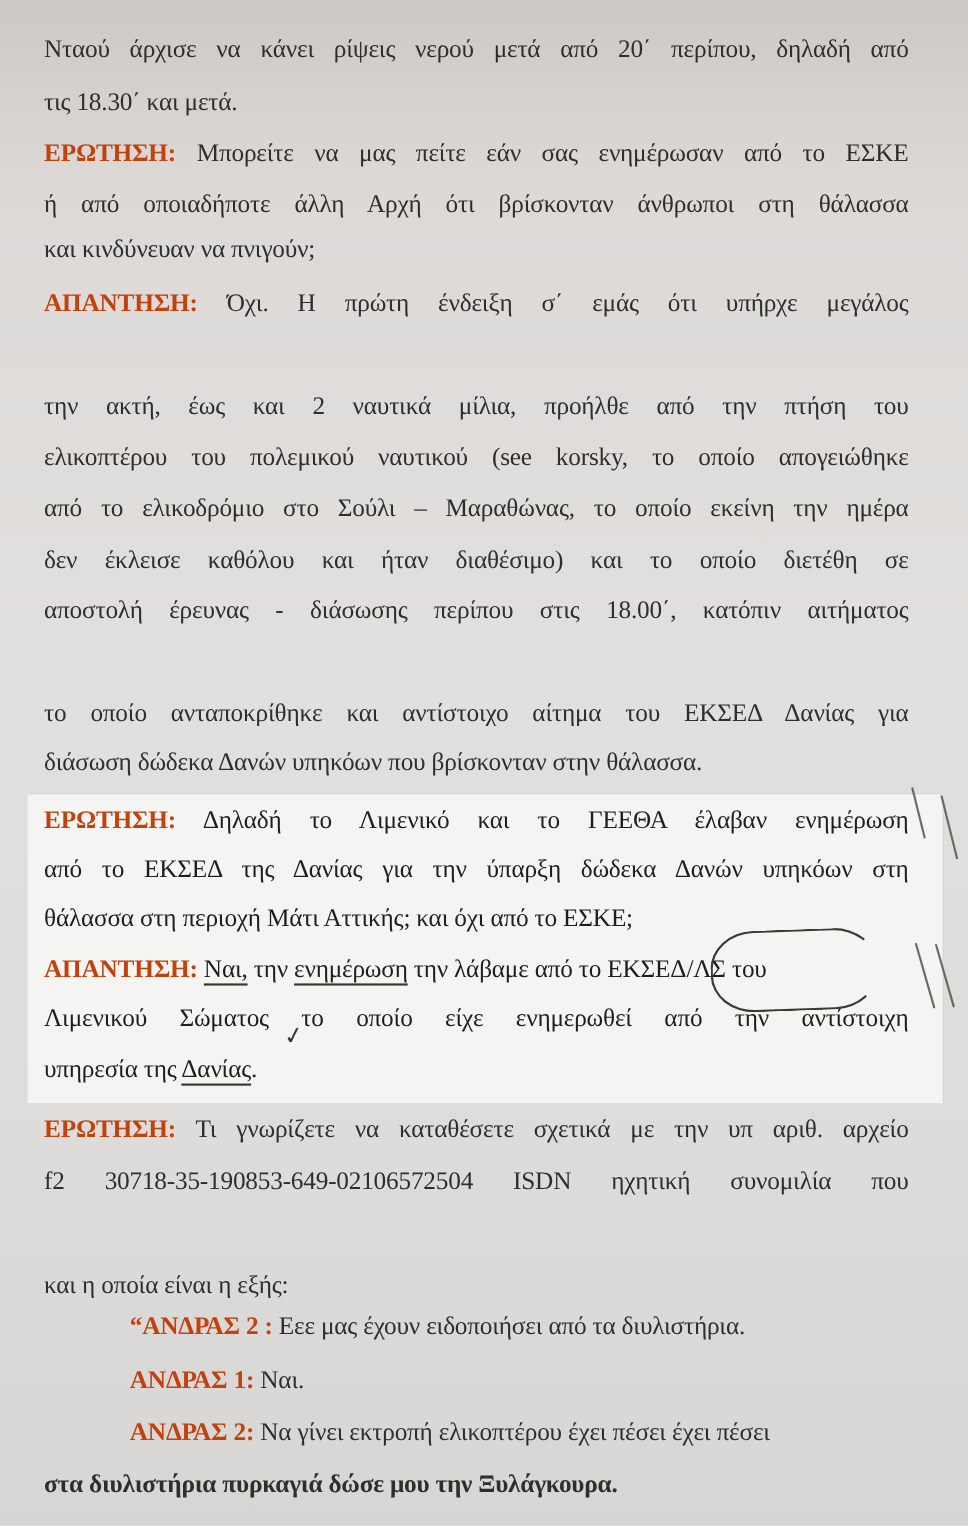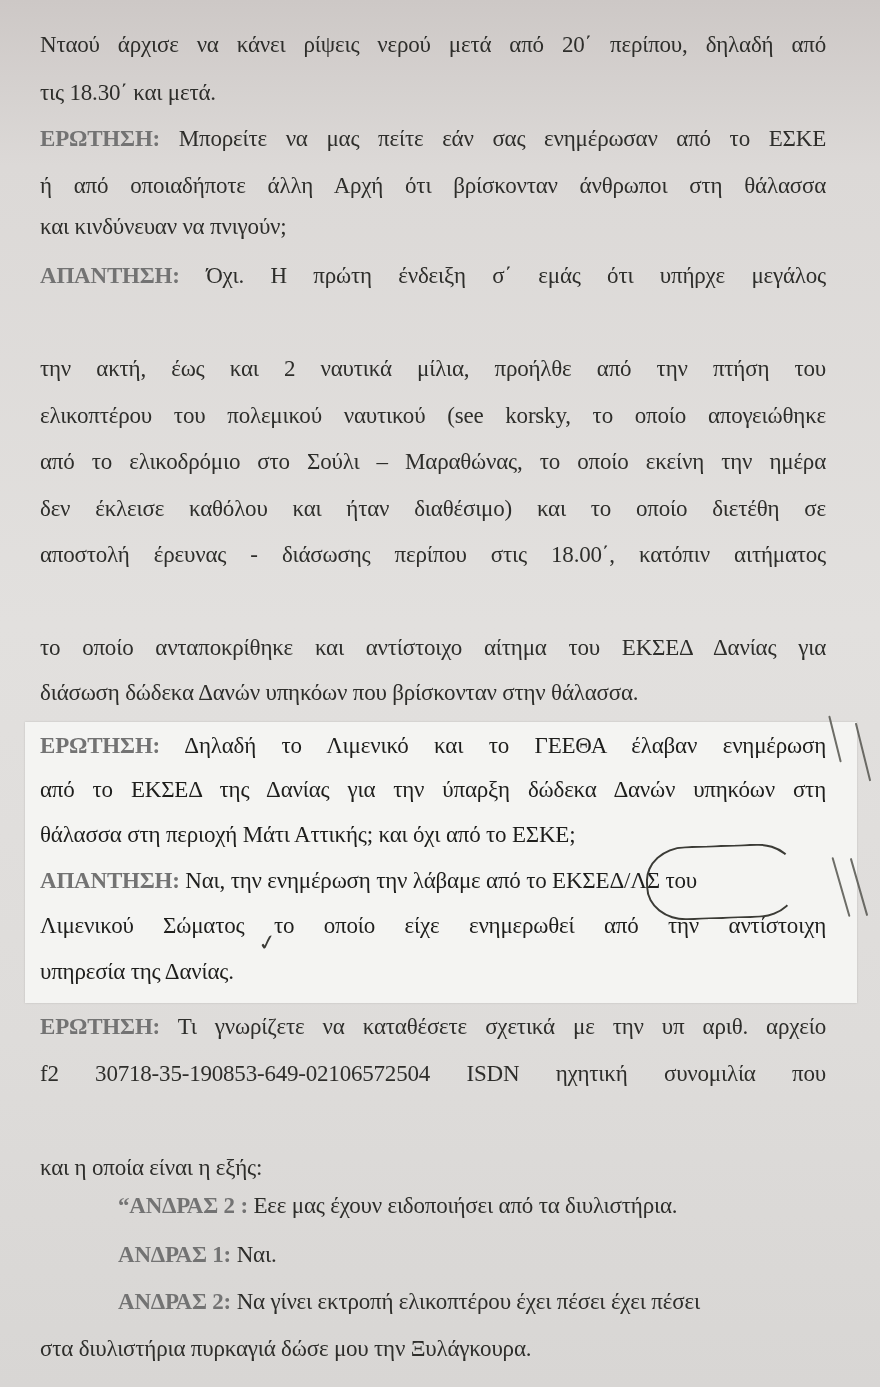--- a/index.html
+++ b/index.html
@@ -39,36 +39,37 @@
       white-space: normal;
       height: 30px;
       overflow: hidden;
     }
     .line.indent {
       left: 118px;
       width: 708px;
     }
     .lbl {
       font-weight: bold;
-      color: #737373;
+      color: #c2410c;
     }
     .highlight-box {
       position: absolute;
       left: 25px;
       top: 722px;
       width: 832px;
       height: 281px;
       background: #f4f4f2;
       box-shadow: 0 0 2px rgba(0,0,0,0.15);
     }
     .hl .line {
       color: #1e1e1c;
       filter: none;
     }
     .ul-pen {
+      text-decoration: underline;
       text-decoration-color: #3a3a34;
       text-decoration-thickness: 2px;
       text-underline-offset: 6px;
       margin-top: 23px;
     }
     .circle-mark {
       position: absolute;
       left: 646px;
       top: 845px;
       width: 148px;
@@ -152,16 +153,16 @@
   <div class="line indent" style="top:1191px">
     <span class="lbl">“ΑΝΔΡΑΣ 2 :</span><span> Εεε μας έχουν ειδοποιήσει από τα διυλιστήρια.</span>
   </div>
   <div class="line indent" style="top:1240px">
     <span class="lbl">ΑΝΔΡΑΣ 1:</span><span> Ναι.</span>
   </div>
   <div class="line indent" style="top:1287px">
     <span class="lbl">ΑΝΔΡΑΣ 2:</span><span>  Να γίνει εκτροπή ελικοπτέρου έχει πέσει έχει πέσει</span>
   </div>
   <div class="line" style="top:1334px">
-    <span style="font-weight:normal">στα διυλιστήρια πυρκαγιά  δώσε μου την Ξυλάγκουρα.</span>
+    <span style="font-weight:bold">στα διυλιστήρια πυρκαγιά  δώσε μου την Ξυλάγκουρα.</span>
   </div>
 
 </div>
 
 </body></html>

